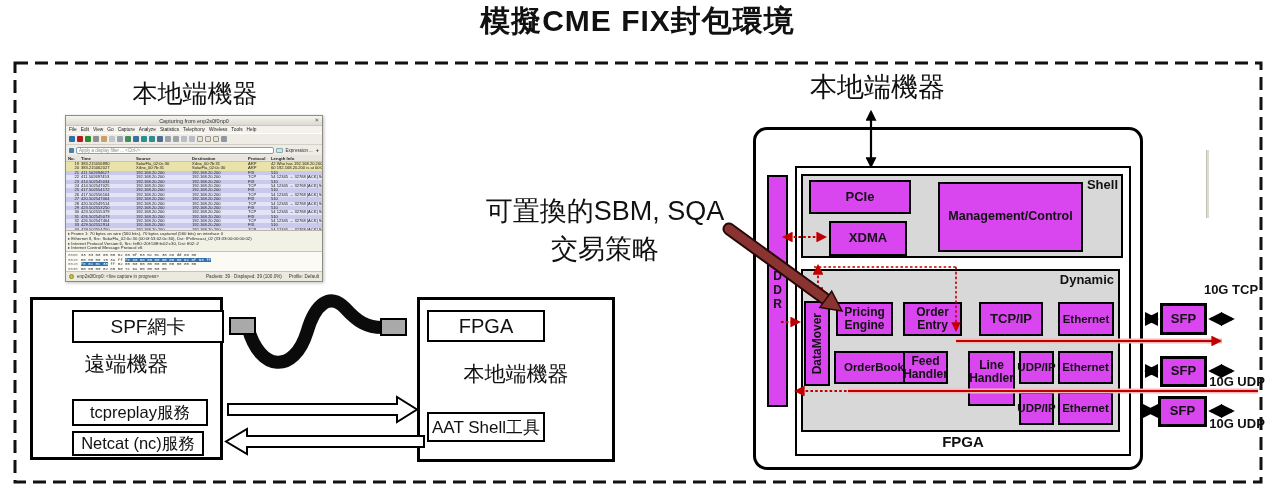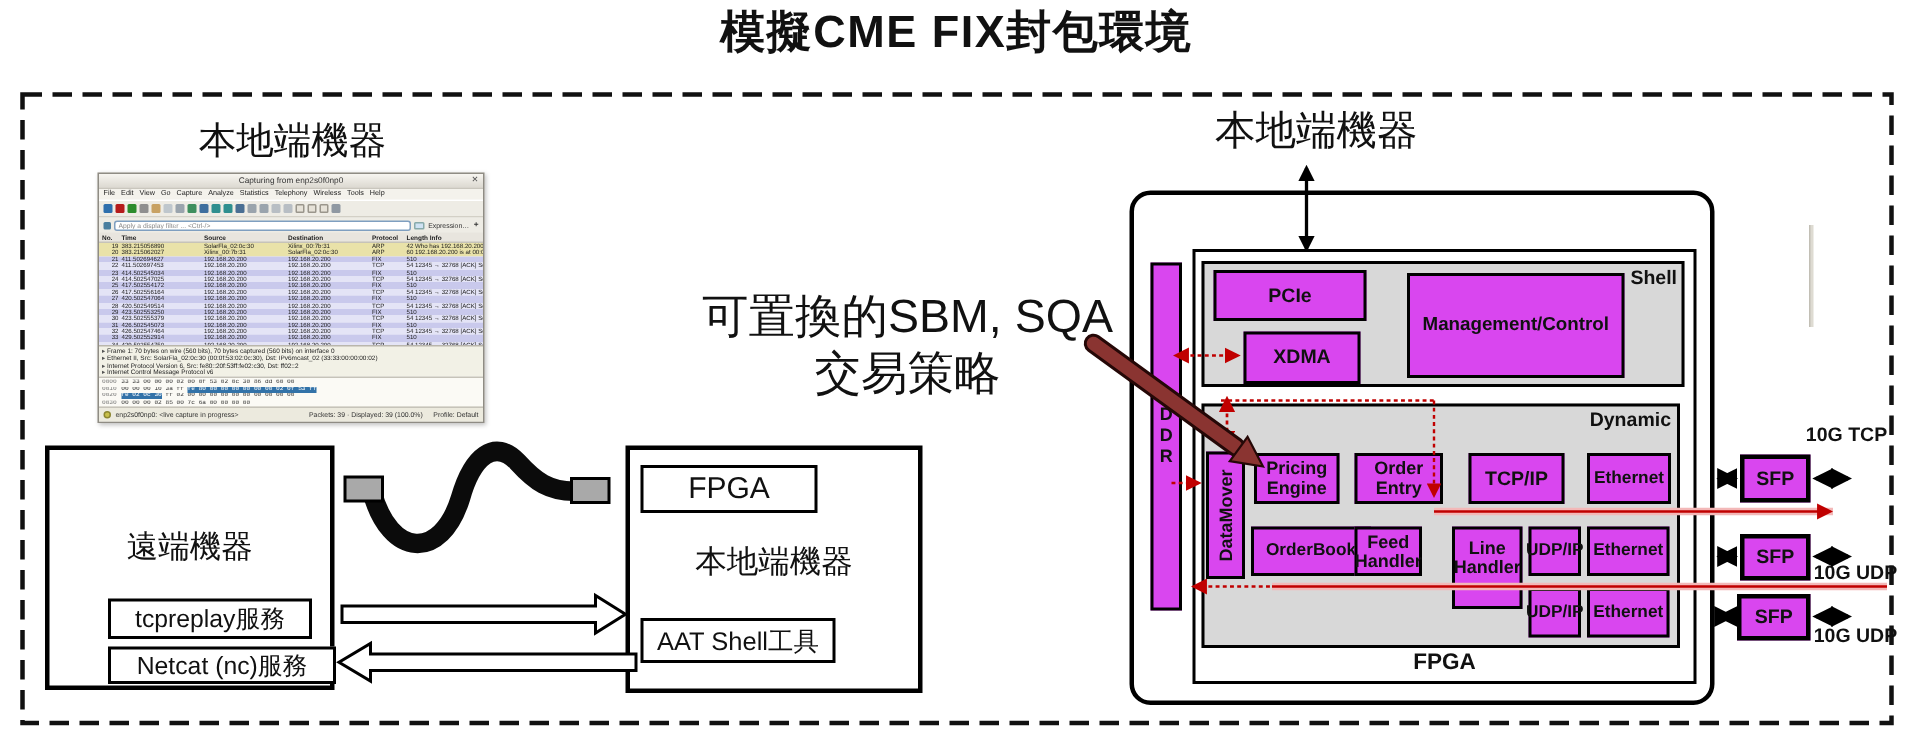--- a/index.html
+++ b/index.html
@@ -5,40 +5,40 @@
   *{box-sizing:border-box;margin:0;padding:0}
   html,body{background:#fff}
   .page{position:relative;width:1275px;height:497px;background:#fff;overflow:hidden;
         font-family:"Liberation Sans","DejaVu Sans",sans-serif;color:#111}
   .abs{position:absolute}
 
   
   #title{top:1px;left:0;width:100%;text-align:center;font-size:30px;font-weight:600;letter-spacing:1px}
   #lbl-monitor{left:80px;top:77px;width:230px;text-align:center;font-size:25px;font-weight:500}
   #lbl-host{left:790px;top:69px;width:175px;text-align:center;font-size:27px;font-weight:500}
-  #lbl-strategy{left:450px;top:192px;width:310px;text-align:center;font-size:31px;font-weight:500;line-height:38px}
+  #lbl-strategy{left:450px;top:192px;width:310px;text-align:center;font-size:27px;font-weight:500;line-height:38px}
   #lbl-cme{left:228px;top:376px;width:190px;text-align:center;font-size:16px;font-weight:500}
   #lbl-arb{left:250px;top:449px;width:170px;text-align:center;font-size:16px;font-weight:500}
 
   
   .wbox{background:#fff;border:2px solid #000;display:flex;align-items:center;justify-content:center;text-align:center}
   .obox{background:#fff;border:3px solid #000}
   .blk{background:#d946ef;border:2px solid #000;display:flex;align-items:center;justify-content:center;
        text-align:center;font-weight:bold;line-height:1.08}
 
   
   #remote{left:30px;top:297px;width:193px;height:163px}
   #nic{left:72px;top:310px;width:152px;height:33px;font-size:19px}
   #remote-name{left:30px;top:350px;width:193px;text-align:center;font-size:21px;font-weight:500}
   #svc1{left:72px;top:399px;width:136px;height:27px;font-size:16.5px}
-  #svc2{left:72px;top:431px;width:152px;height:25px;font-size:16.5px}
+  #svc2{left:72px;top:431px;width:132px;height:25px;font-size:16.5px}
   #local{left:417px;top:297px;width:198px;height:165px}
   #card-box{left:427px;top:310px;width:118px;height:32px;font-size:20px}
   #local-name{left:417px;top:360px;width:198px;text-align:center;font-size:21px;font-weight:500}
-  #tool-box{left:427px;top:412px;width:130px;height:30px;font-size:17px}
+  #tool-box{left:427px;top:412px;width:118px;height:30px;font-size:17px}
 
   
   #fcard{left:753px;top:127px;width:390px;height:343px;background:#fff;border:3px solid #000;border-radius:14px}
   #finner{left:795px;top:166px;width:336px;height:290px;background:#fff;border:2px solid #000}
   #fpga-label{left:795px;top:433px;width:336px;text-align:center;font-weight:bold;font-size:15px}
   #ddr{left:767px;top:175px;width:21px;height:232px;font-size:12px;letter-spacing:0}
   #ddr span{display:block;width:10px;word-break:break-all;line-height:1.15}
   #shell{left:801px;top:174px;width:322px;height:84px;background:#d8d8d8;border:2px solid #000}
   #shell-label{left:1058px;top:177px;width:60px;text-align:right;font-weight:bold;font-size:13px}
   #dyn{left:801px;top:269px;width:319px;height:163px;background:#d8d8d8;border:2px solid #000}
@@ -335,20 +335,23 @@
     <div class="ws-status">
       <span class="st-ic"></span>
       <span class="st-l">enp2s0f0np0: &lt;live capture in progress&gt;</span>
       <span class="st-m">Packets: 39 · Displayed: 39 (100.0%)</span>
       <span class="st-r">Profile: Default</span>
     </div>
   </div>
   <div class="abs ws-sb"></div>
 
   <div class="abs obox" id="remote"></div>
+  <div class="abs wbox" id="nic">
+      <span>SPF網卡</span>
+    </div>
   <div class="abs" id="remote-name">遠端機器</div>
   <div class="abs wbox" id="svc1">
       <span>tcpreplay服務</span>
     </div>
   <div class="abs wbox" id="svc2">
       <span>Netcat (nc)服務</span>
     </div>
 
   <div class="abs obox" id="local"></div>
   <div class="abs wbox" id="card-box">

